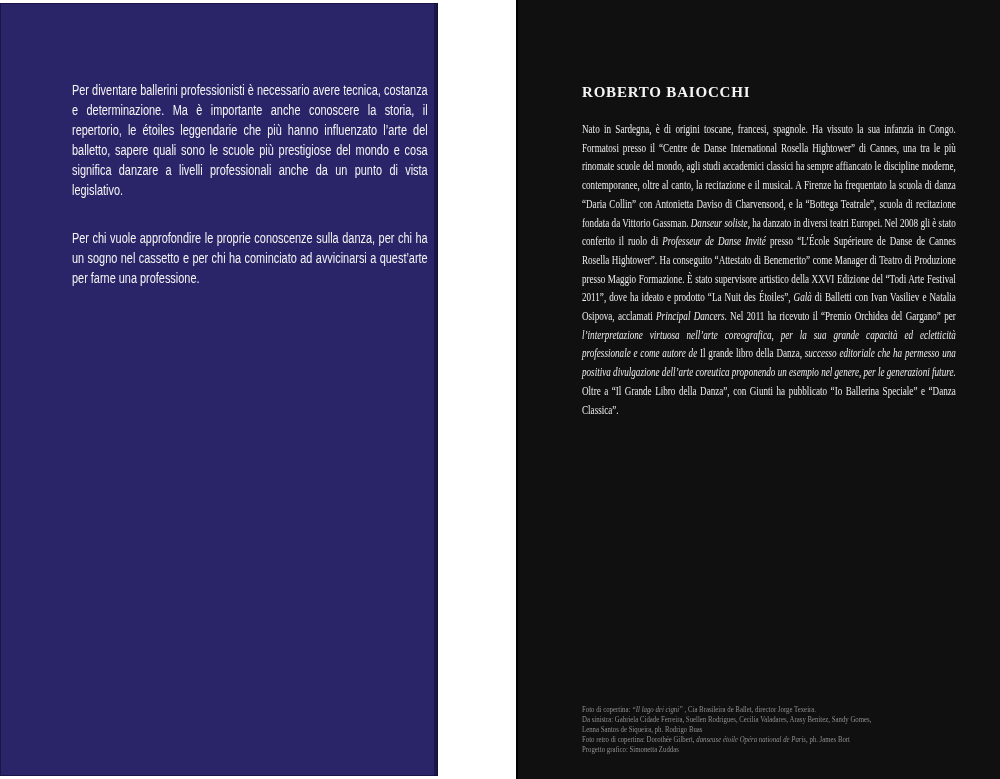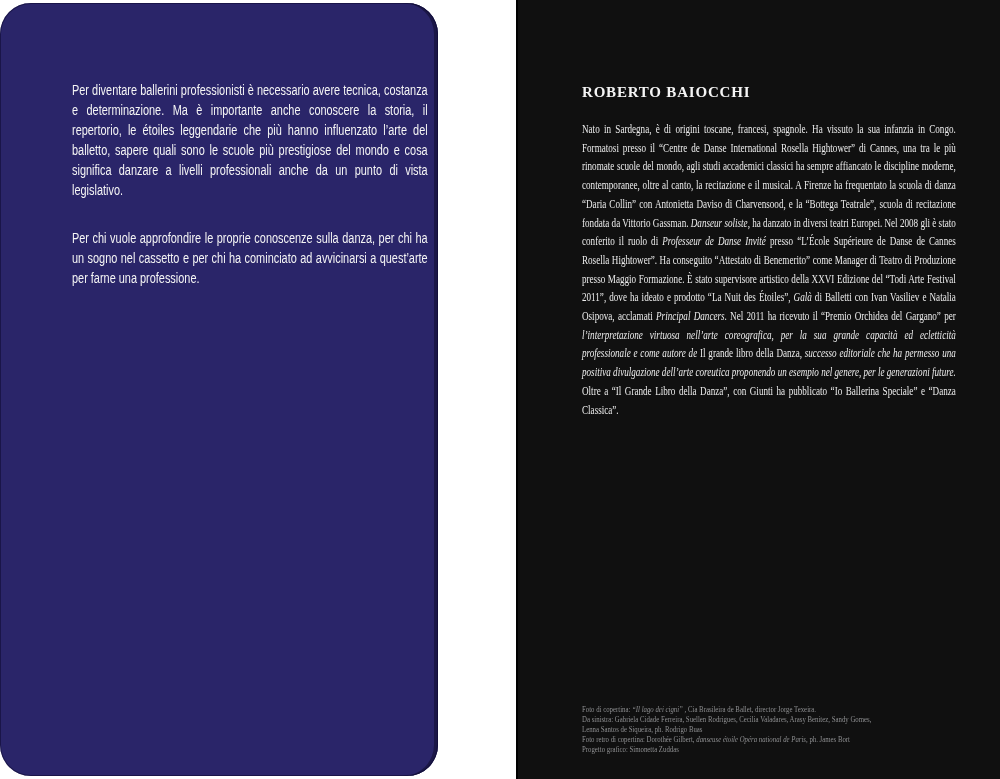--- a/index.html
+++ b/index.html
@@ -10,21 +10,20 @@
     overflow:hidden;position:relative;
   }
   .spread{position:absolute;inset:0;}
 
   
   .flap{
     position:absolute;left:0;top:3px;width:438px;height:773px;
     background:var(--flap-blue,#2a2569);
     box-shadow:inset 0 0 0 1px rgba(12,9,48,.55), inset -4px 0 0 var(--flap-border,#1b1747);
     box-sizing:border-box;
-    border-radius:31px;
   }
   .flap-text{
     position:absolute;left:72px;top:77px;
     width:456px;
     transform:scaleX(.78);transform-origin:left top;
     color:var(--text-white,#f5f5f5);
     font-size:14px;line-height:20px;
     text-align:justify;
   }
   .flap-text p{margin:0;}

